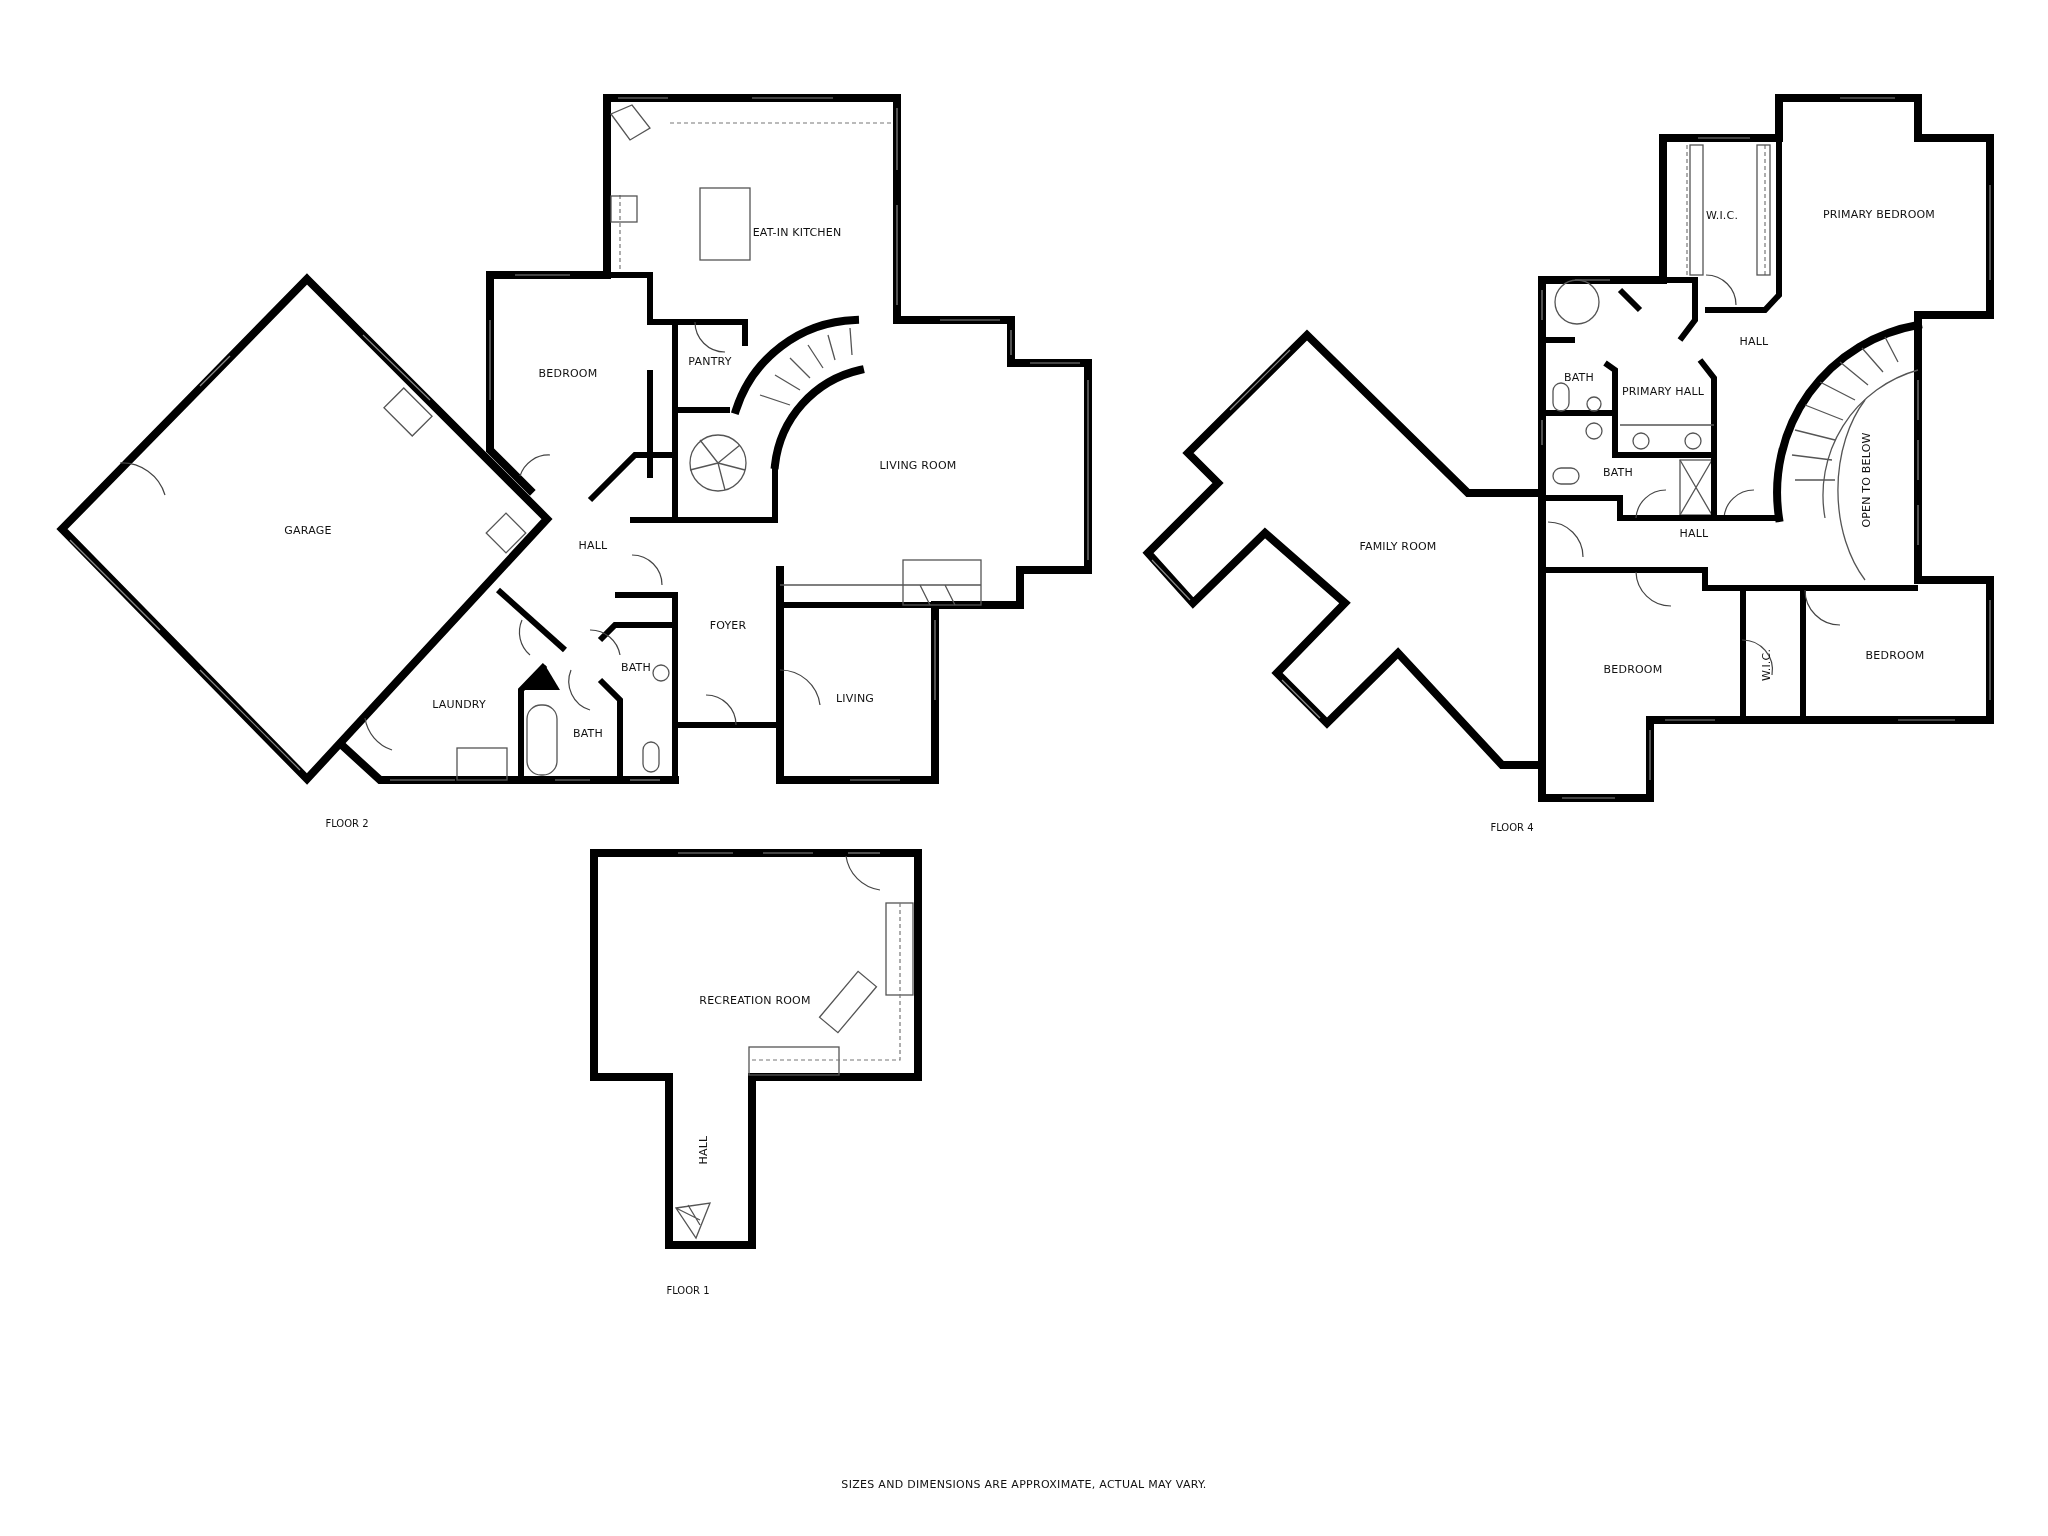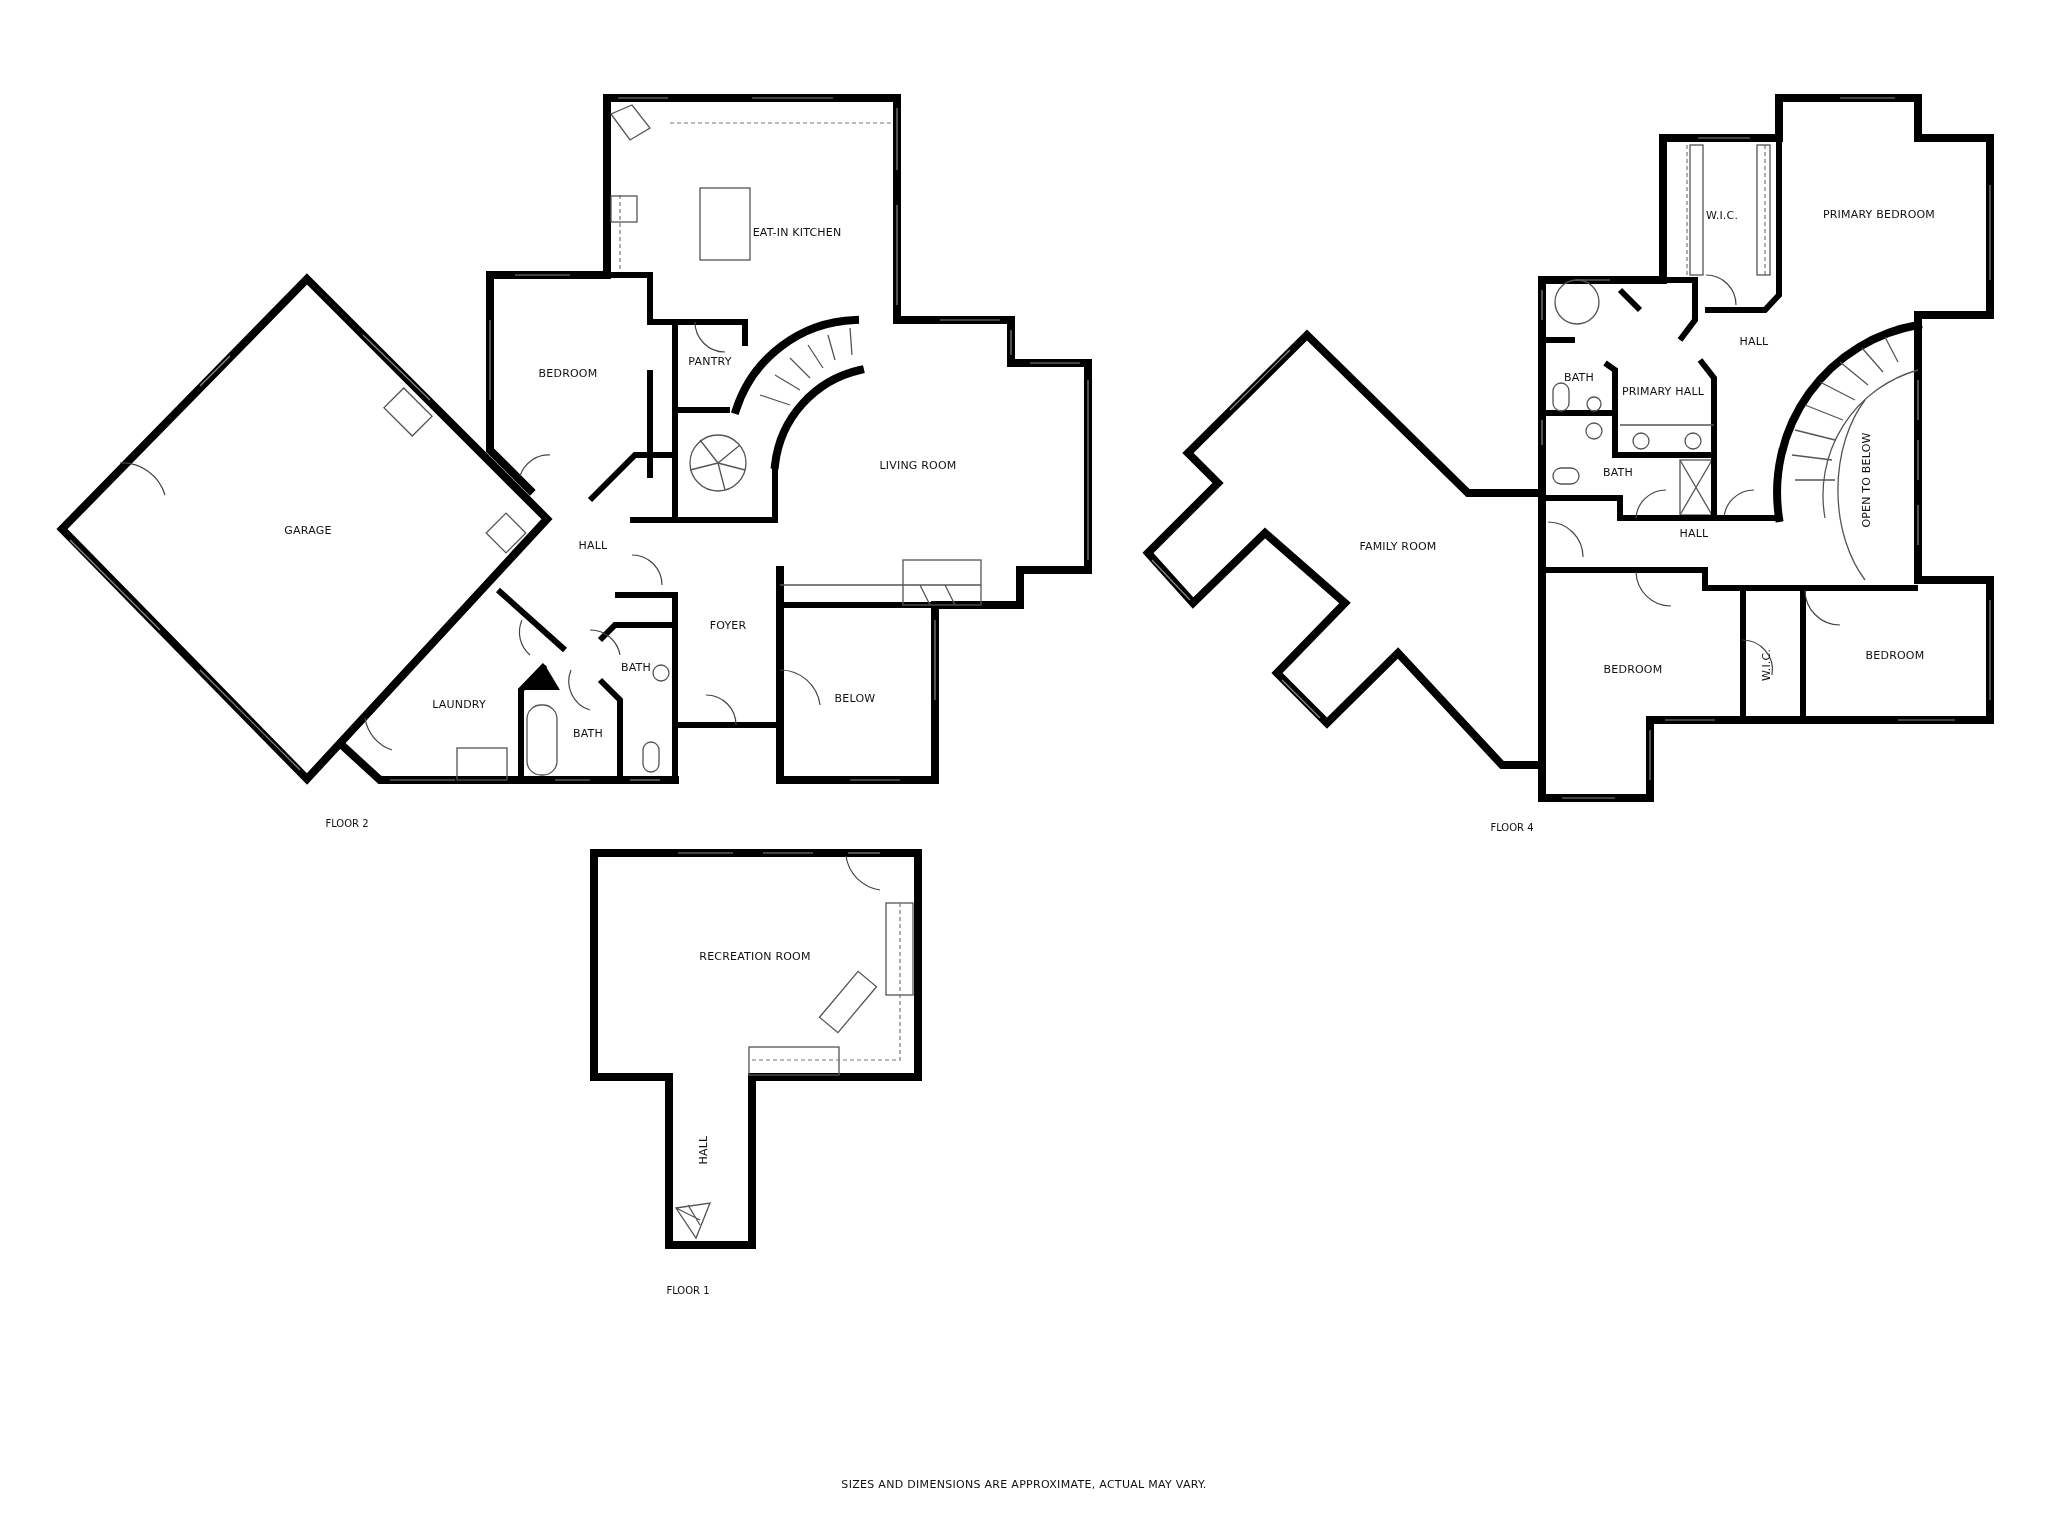--- a/index.html
+++ b/index.html
@@ -179,26 +179,26 @@
   <div class="lbl" style="left:797px;top:232px">EAT-IN KITCHEN</div>
   <div class="lbl" style="left:710px;top:361px">PANTRY</div>
   <div class="lbl" style="left:568px;top:373px">BEDROOM</div>
   <div class="lbl" style="left:918px;top:465px">LIVING ROOM</div>
   <div class="lbl" style="left:308px;top:530px">GARAGE</div>
   <div class="lbl" style="left:593px;top:545px">HALL</div>
   <div class="lbl" style="left:728px;top:625px">FOYER</div>
   <div class="lbl" style="left:636px;top:667px">BATH</div>
   <div class="lbl" style="left:459px;top:704px">LAUNDRY</div>
   <div class="lbl" style="left:588px;top:733px">BATH</div>
-  <div class="lbl" style="left:855px;top:698px">BELOW</div>
+  <div class="lbl" style="left:855px;top:698px">LIVING</div>
   <div class="flr" style="left:347px;top:823px">FLOOR 2</div>
 </div>
 
 <div>
-  <div class="lbl" style="left:755px;top:956px">RECREATION ROOM</div>
+  <div class="lbl" style="left:755px;top:1000px">RECREATION ROOM</div>
   <div class="lbl vert" style="left:703px;top:1150px">HALL</div>
   <div class="flr" style="left:688px;top:1290px">FLOOR 1</div>
 </div>
 
 <div>
   <div class="lbl" style="left:1722px;top:215px">W.I.C.</div>
   <div class="lbl" style="left:1879px;top:214px">PRIMARY BEDROOM</div>
   <div class="lbl" style="left:1754px;top:341px">HALL</div>
   <div class="lbl" style="left:1579px;top:377px">BATH</div>
   <div class="lbl" style="left:1663px;top:391px">PRIMARY HALL</div>

